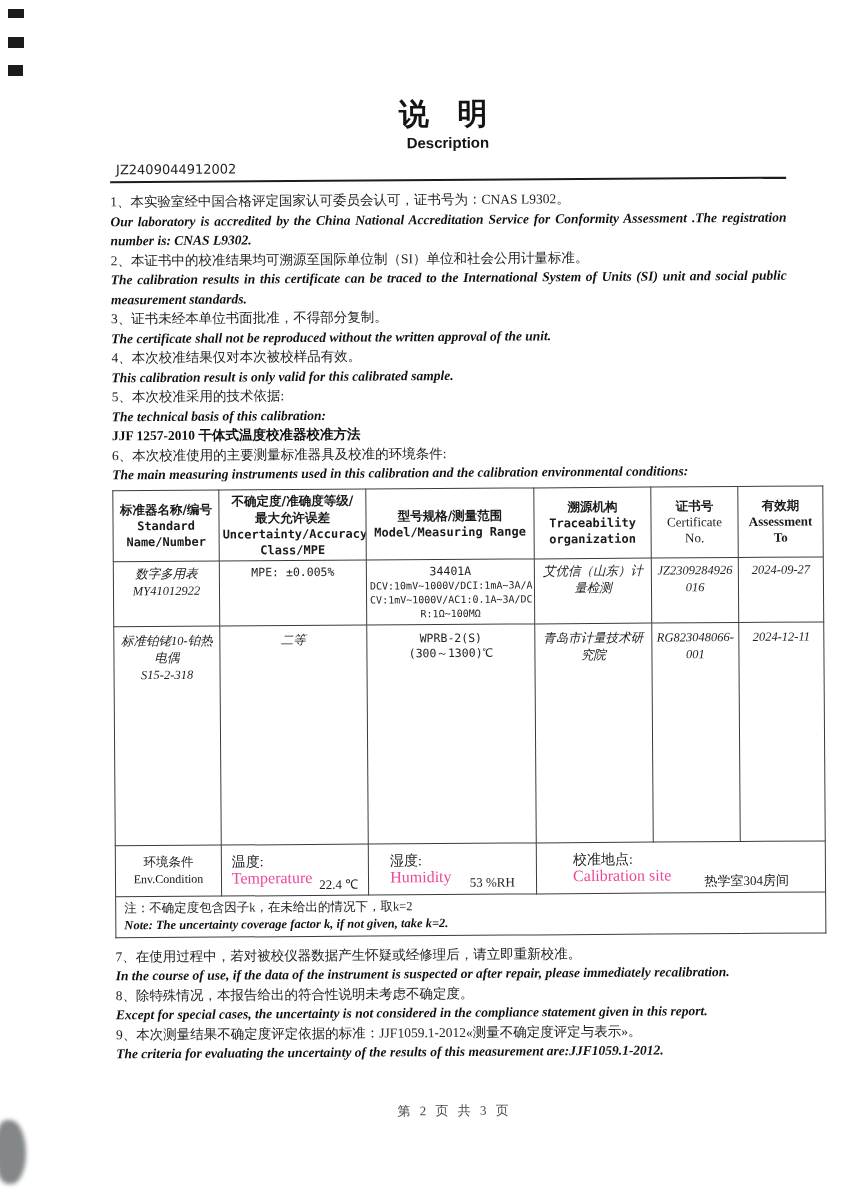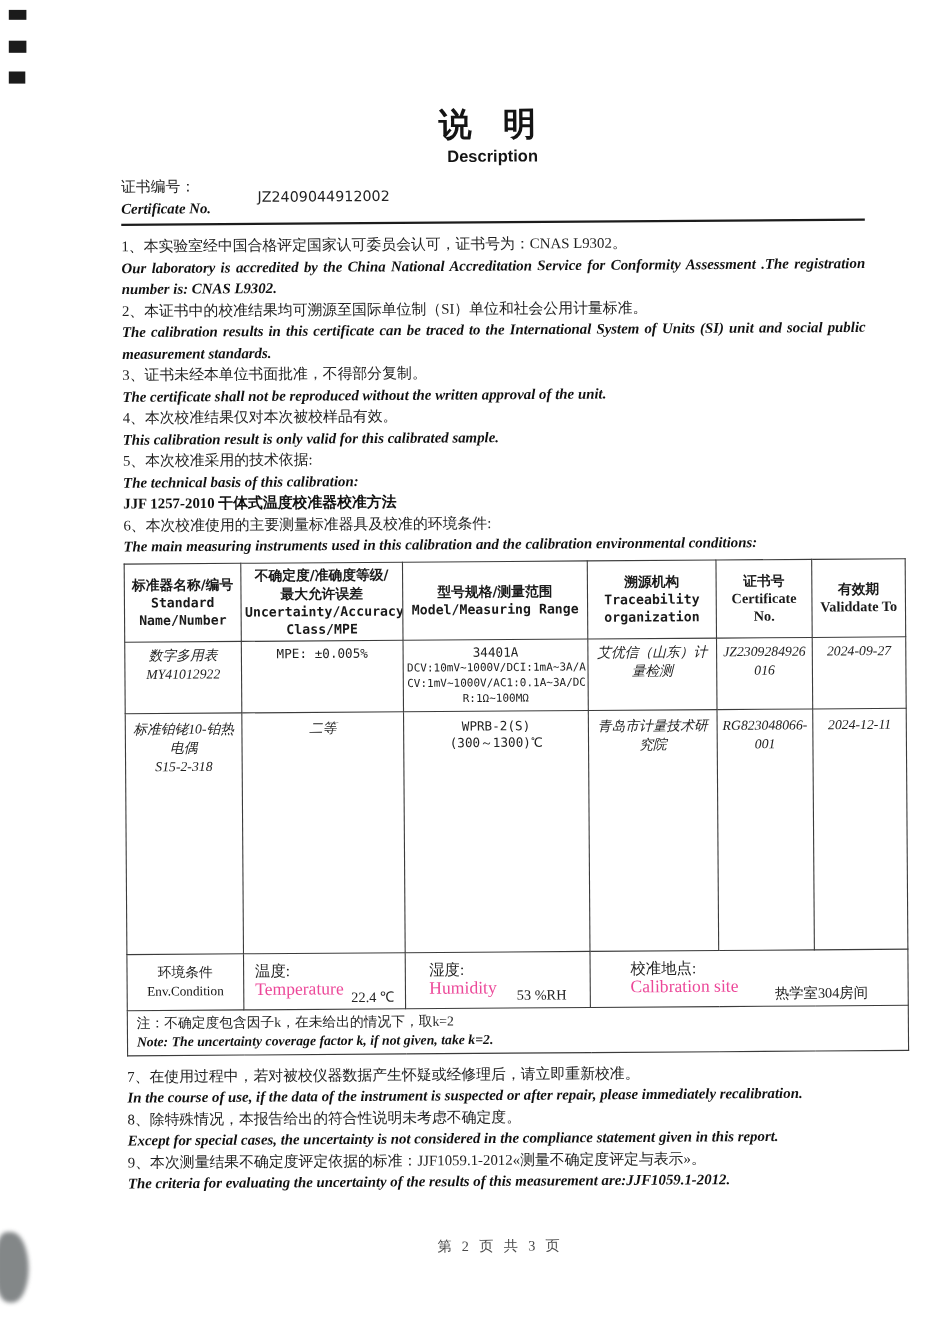--- a/index.html
+++ b/index.html
@@ -73,21 +73,21 @@
     font-family:"DejaVu Sans","Liberation Sans",sans-serif;
     font-weight:700;font-size:12.5px;line-height:17px;color:#1a1a1a;
     white-space:pre-line;
   }
   th .h-en{
     font-family:"DejaVu Sans Mono","Liberation Mono",monospace;
     font-weight:700;font-size:12px;line-height:16px;color:#1a1a1a;
     white-space:pre-line;
   }
   th.hdr-valid .h-en{font-family:"Liberation Serif",serif;font-weight:700;font-size:13px;}
-  th.hdr-cert .h-en{font-family:"Liberation Serif",serif;font-weight:700;font-size:13px;}
+  th.hdr-cert .h-en{font-family:"Liberation Serif",serif;font-weight:400;font-size:13px;}
   .c-w1{width:99px;} .c-w2{width:140px;} .c-w3{width:161px;}
   .c-w4{width:110px;} .c-w5{width:80px;} .c-w6{width:78px;}
   tr.hdr th{height:64px;}
   tr.r1 td{height:58px;vertical-align:top;padding-top:4px;}
   tr.r2 td{height:210px;vertical-align:top;padding-top:6px;}
   .cell-serif{font-size:12.5px;line-height:17px;color:#222;white-space:pre-line;font-style:italic;}
   .cell-mono{
     font-family:"DejaVu Sans Mono","Liberation Mono",monospace;
     font-size:11.5px;line-height:15px;color:#222;white-space:pre-line;
   }
@@ -137,24 +137,20 @@
   <div class="smudge"></div>
 
   <div class="content">
 
     <div class="title-block">
       <div class="title-zh">说 明</div>
       <div class="title-en">Description</div>
     </div>
 
     <div class="cert-row">
-      <div class="cert-labels">
-        <div class="zh">证书编号：</div>
-        <div class="en-bi">Certificate No.</div>
-      </div>
       <div class="cert-no">JZ2409044912002</div>
     </div>
 
     <div class="notes">
       <div>
         <div class="note-zh">1、本实验室经中国合格评定国家认可委员会认可，证书号为：CNAS L9302。</div>
         <div class="note-en">Our laboratory is accredited by the China National Accreditation Service for Conformity Assessment .The registration number is: CNAS L9302.</div>
       </div>
       <div>
         <div class="note-zh">2、本证书中的校准结果均可溯源至国际单位制（SI）单位和社会公用计量标准。</div>
@@ -202,21 +198,21 @@
           <div class="h-en">Traceability
 organization</div>
         </th>
         <th class="c-w5 hdr-cert">
           <div class="h-zh">证书号</div>
           <div class="h-en">Certificate
 No.</div>
         </th>
         <th class="c-w6 hdr-valid">
           <div class="h-zh">有效期</div>
-          <div class="h-en">Validdate To</div>
+          <div class="h-en">Assessment To</div>
         </th>
       </tr>
 
       <tr class="r1">
         <td>
           <div class="cell-serif">数字多用表
 MY41012922</div>
         </td>
         <td>
           <div class="cell-mono">MPE: ±0.005%</div>

